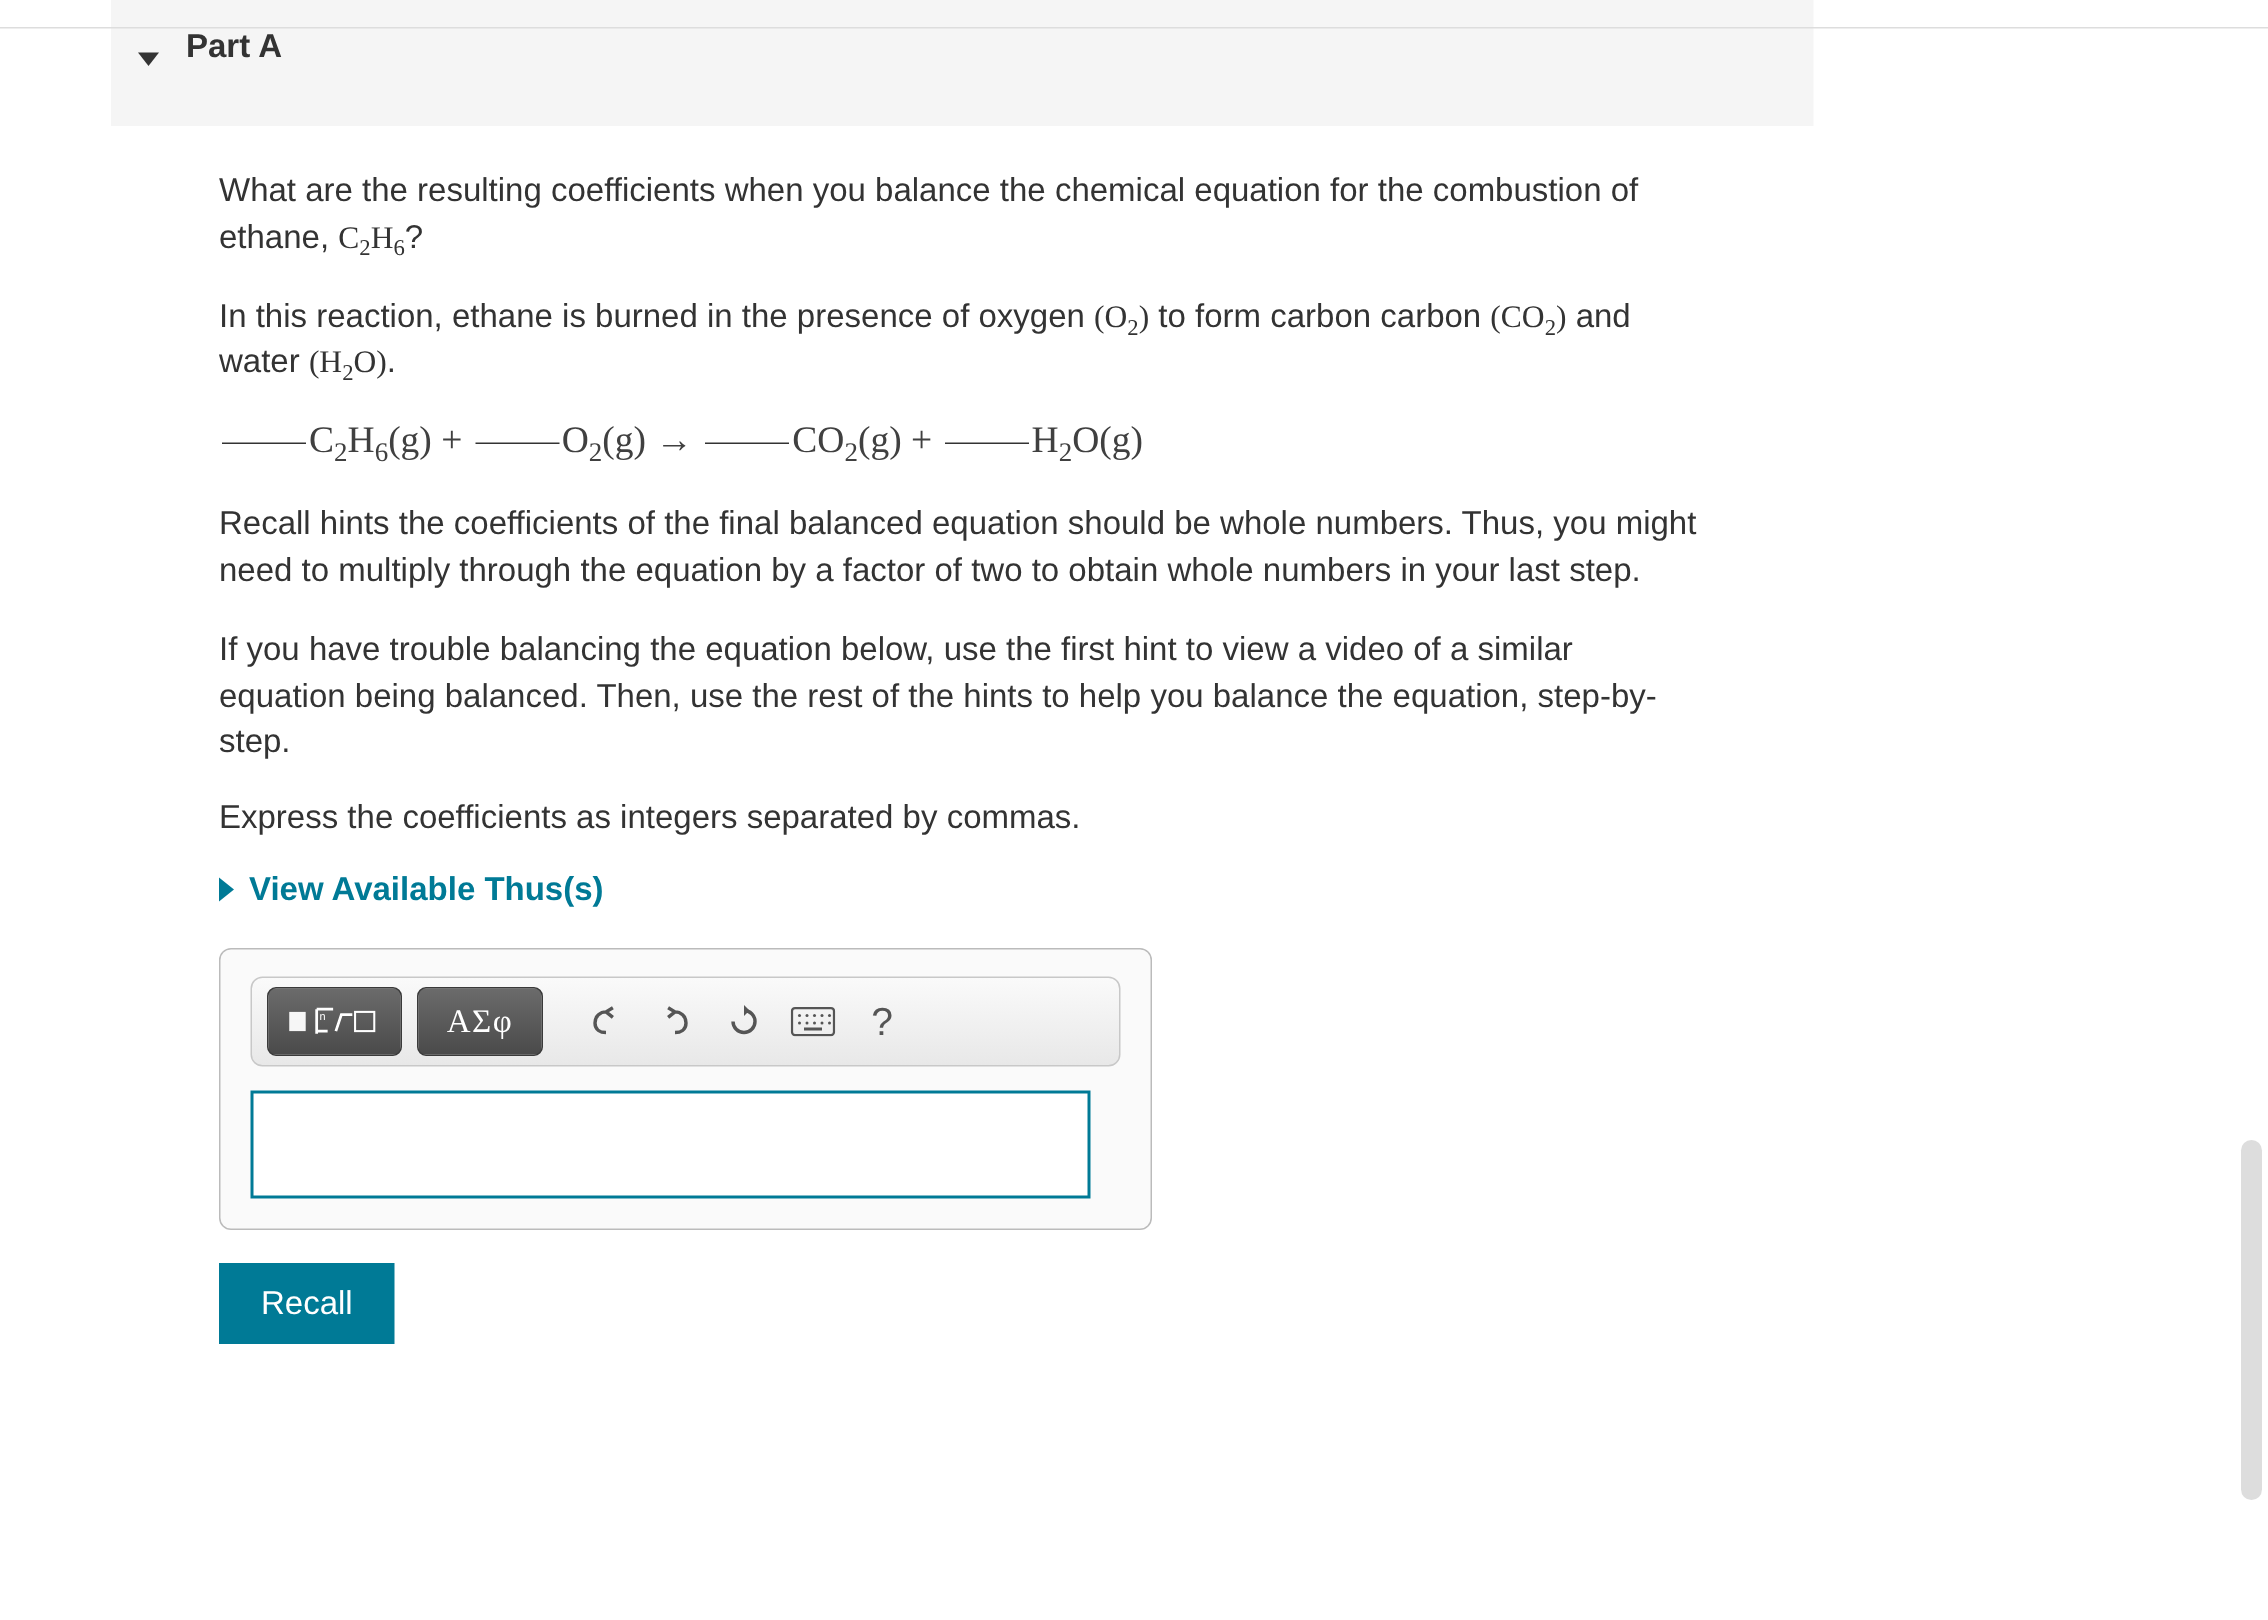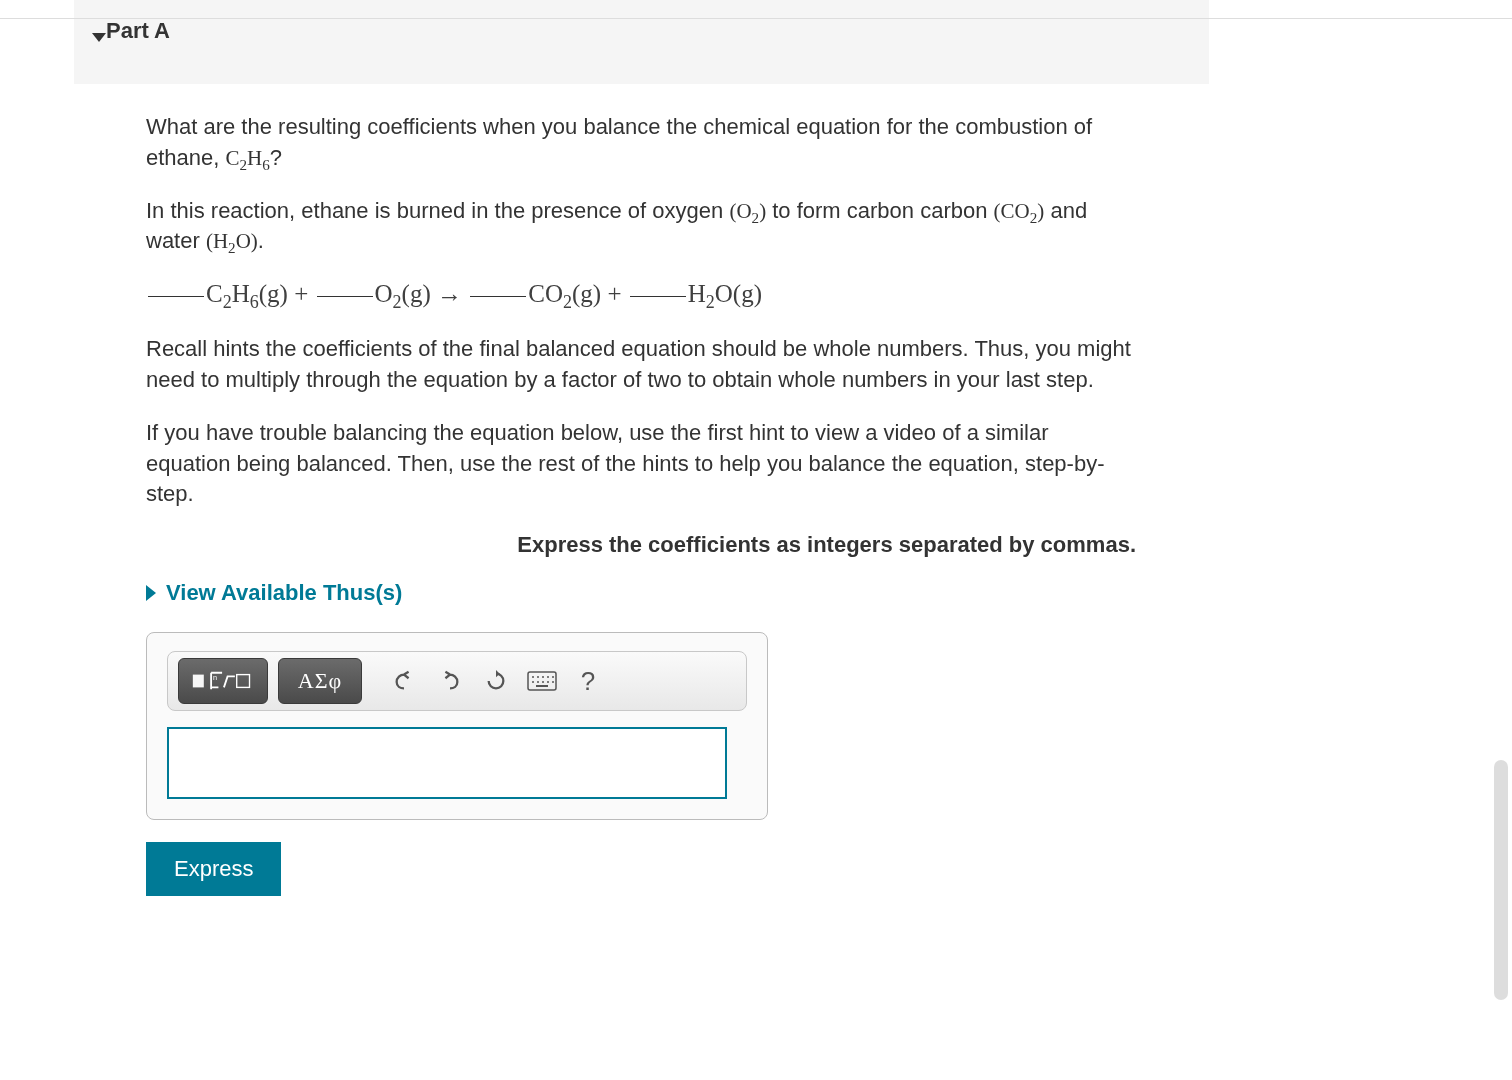--- a/index.html
+++ b/index.html
@@ -21,21 +21,22 @@
     }
     .container {
       margin-left: 74px;
       margin-right: 303px;
       padding-top: 0;
     }
     .part-header {
       background: #f5f5f5;
       padding: 18px 0 40px 0;
       display: flex;
-      align-items: center;
+      align-items: flex-end;
+      gap: 18px;
       padding-left: 18px;
     }
     .caret {
       width: 0;
       height: 0;
       border-left: 7px solid transparent;
       border-right: 7px solid transparent;
       border-top: 9px solid #333;
       margin-top: 12px;
     }
@@ -65,24 +66,23 @@
     }
     .blank {
       display: inline-block;
       width: 56px;
       border-bottom: 1.5px solid #333;
       transform: translateY(-5px);
       margin: 0 2px;
     }
     .bold-line {
       font-size: 22px;
-      font-weight: 700;
+      font-weight: 400;
       color: #333;
       margin-bottom: 22px;
-      text-align: right;
     }
     .hints {
       display: flex;
       align-items: center;
       gap: 10px;
       color: #007a96;
       font-weight: 700;
       font-size: 22px;
       margin-bottom: 26px;
       cursor: pointer;
@@ -243,17 +243,17 @@
               <circle cx="21" cy="11" r="1" fill="#555"></circle>
               <circle cx="26" cy="11" r="1" fill="#555"></circle>
             <rect x="9" y="14" width="12" height="2" fill="#555"></rect>
           </svg>
         </div>
         <div class="tool-icon" style="font-size:26px;color:#555;">?</div>
       </div>
       <input type="text" class="answer-input" value="" style="">
     </div>
 
-    <button class="submit-btn">Express</button>
+    <button class="submit-btn">Recall</button>
   </div>
 </div>
 
 <div class="scroll-ind"></div>
 
 </body></html>

